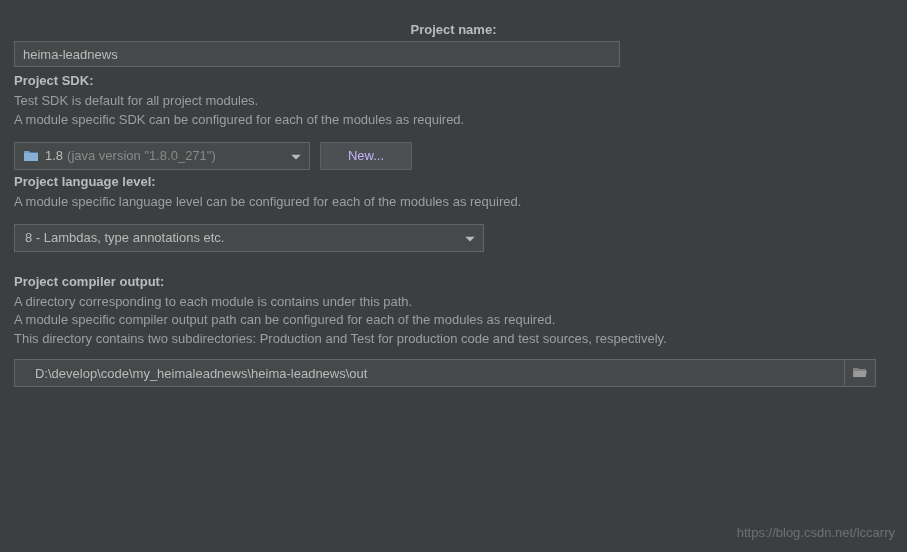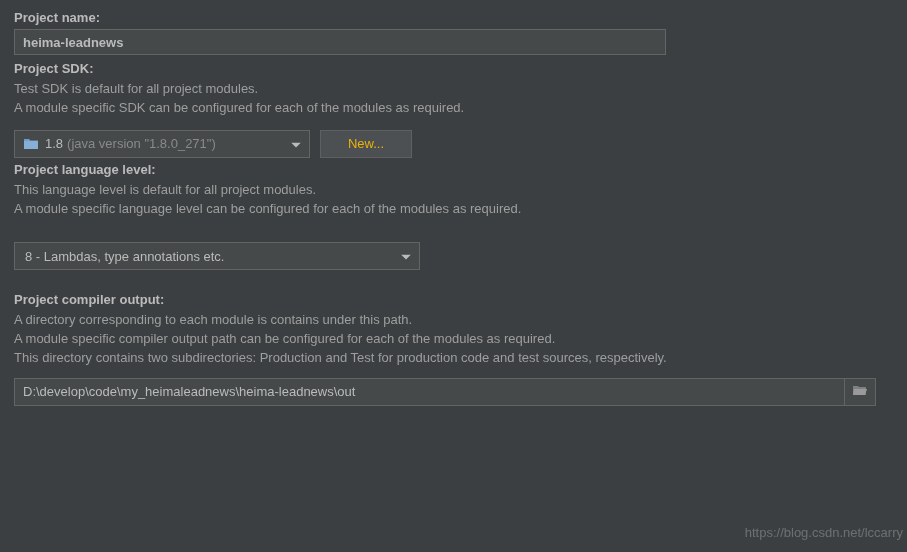--- a/index.html
+++ b/index.html
@@ -18,21 +18,22 @@
     padding: 10px 14px;
   }
   .label-header {
     color: #bbbbbb;
     font-weight: bold;
     margin-top: 3px;
     margin-bottom: 4px;
     font-size: 13px;
   }
   .label-header.first {
-    margin-top: 0;
+    margin-top: 12px;
+    text-align: center;
   }
   .desc {
     color: #9e9e9e;
     line-height: 1.45;
   }
   .text-input {
     background: #45494a;
     border: 1px solid #646464;
     color: #bbbbbb;
     padding: 5px 8px;
@@ -78,90 +79,90 @@
   }
   .dropdown-arrow {
     position: absolute;
     right: 8px;
     top: 50%;
     transform: translateY(-50%);
   }
   .btn {
     background: #4c5052;
     border: 1px solid #5e6060;
-    color: #eab308;
+    color: #c4b5fd;
     height: 28px;
     padding: 0 22px;
     font-size: 13px;
     cursor: pointer;
     display: flex;
     align-items: center;
     justify-content: center;
     box-sizing: border-box;
   }
   .lang-dropdown {
     display: flex;
     align-items: center;
     background: #45494a;
     border: 1px solid #646464;
     height: 28px;
-    width: 406px;
+    width: 470px;
     padding: 0 10px;
     box-sizing: border-box;
     position: relative;
     cursor: pointer;
-    margin-top: 24px;
+    margin-top: 12px;
   }
   .lang-dropdown .lang-text {
     color: #bbbbbb;
   }
   .output-row {
     display: flex;
     align-items: stretch;
     margin-top: 10px;
     width: 862px;
   }
   .output-input {
     flex: 1;
     background: #45494a;
     border: 1px solid #646464;
     color: #bbbbbb;
-    padding: 5px 8px;
+    padding: 5px 20px;
     box-sizing: border-box;
     font-size: 13px;
     font-family: inherit;
     outline: none;
     height: 28px;
     border-right: none;
   }
   .browse-btn {
     width: 30px;
     background: #45494a;
     border: 1px solid #646464;
     display: flex;
     align-items: center;
     justify-content: center;
     cursor: pointer;
   }
   .watermark {
     position: absolute;
-    right: 4px;
+    right: 12px;
     bottom: 12px;
     color: rgba(200,200,200,0.35);
     font-size: 13px;
   }
 </style>
 </head>
 <body>
 
 <div class="container">
 
   <div class="label-header first">Project name:</div>
   <div class="input-row">
-    <input class="text-input" style="width: 652px; font-weight: bold;" value="heima-leadnews">
+    <input class="text-input" style="width: 606px;" value="heima-leadnews">
   </div>
 
   <div class="label-header">Project SDK:</div>
   <div class="desc">Test SDK is default for all project modules.</div>
   <div class="desc">A module specific SDK can be configured for each of the modules as required.</div>
 
   <div class="sdk-row">
     <div class="sdk-dropdown">
       <span class="icon-box">
         <svg width="16" height="16" viewBox="0 0 16 16">
@@ -174,21 +175,20 @@
       <span class="dropdown-arrow">
         <svg width="10" height="6" viewBox="0 0 10 6">
             <path fill="#bbbbbb" d="M0 0l5 5 5-5z"></path>
           </svg>
       </span>
     </div>
     <div class="btn" style="width:92px">New...</div>
   </div>
 
   <div class="label-header" style="margin-top:1px">Project language level:</div>
-  <div class="desc">This language level is default for all project modules.</div>
   <div class="desc">A module specific language level can be configured for each of the modules as required.</div>
 
   <div class="lang-dropdown">
     <span class="lang-text">8 - Lambdas, type annotations etc.</span>
     <span class="dropdown-arrow">
       <svg width="10" height="6" viewBox="0 0 10 6">
           <path fill="#bbbbbb" d="M0 0l5 5 5-5z"></path>
         </svg>
     </span>
   </div>

